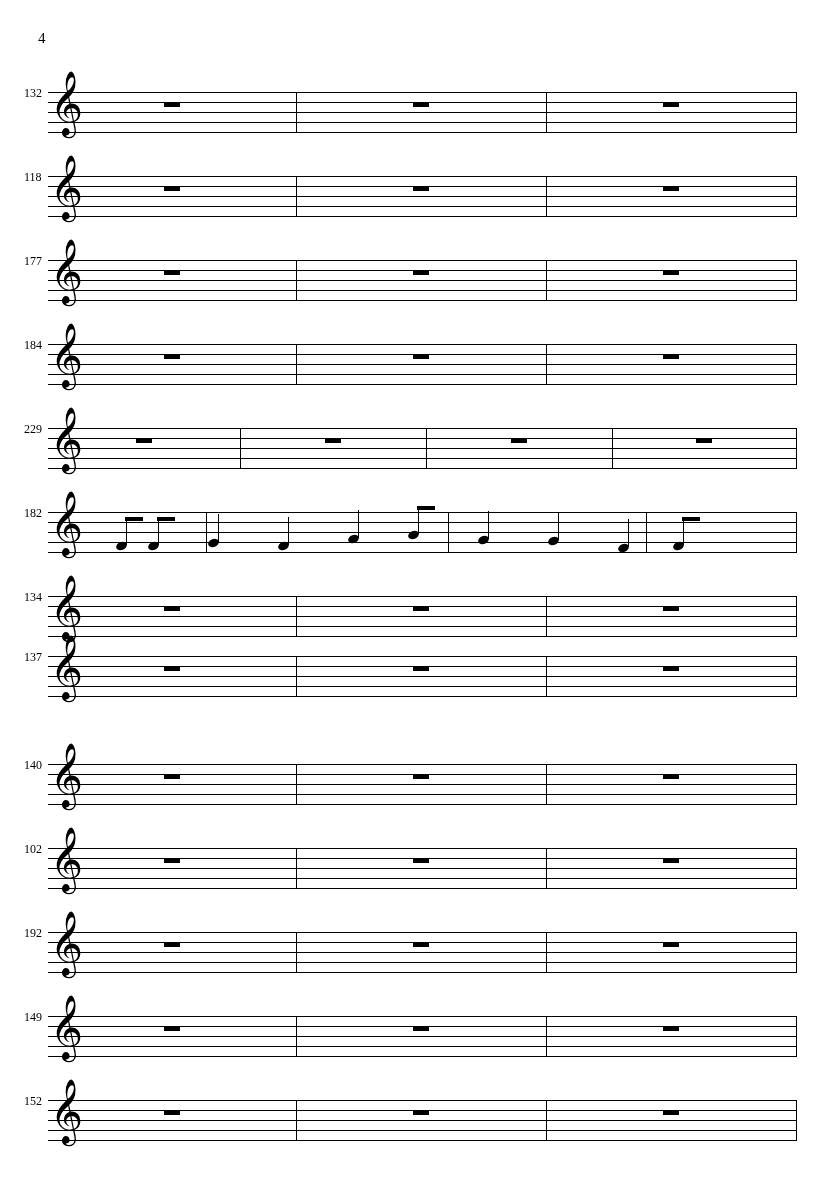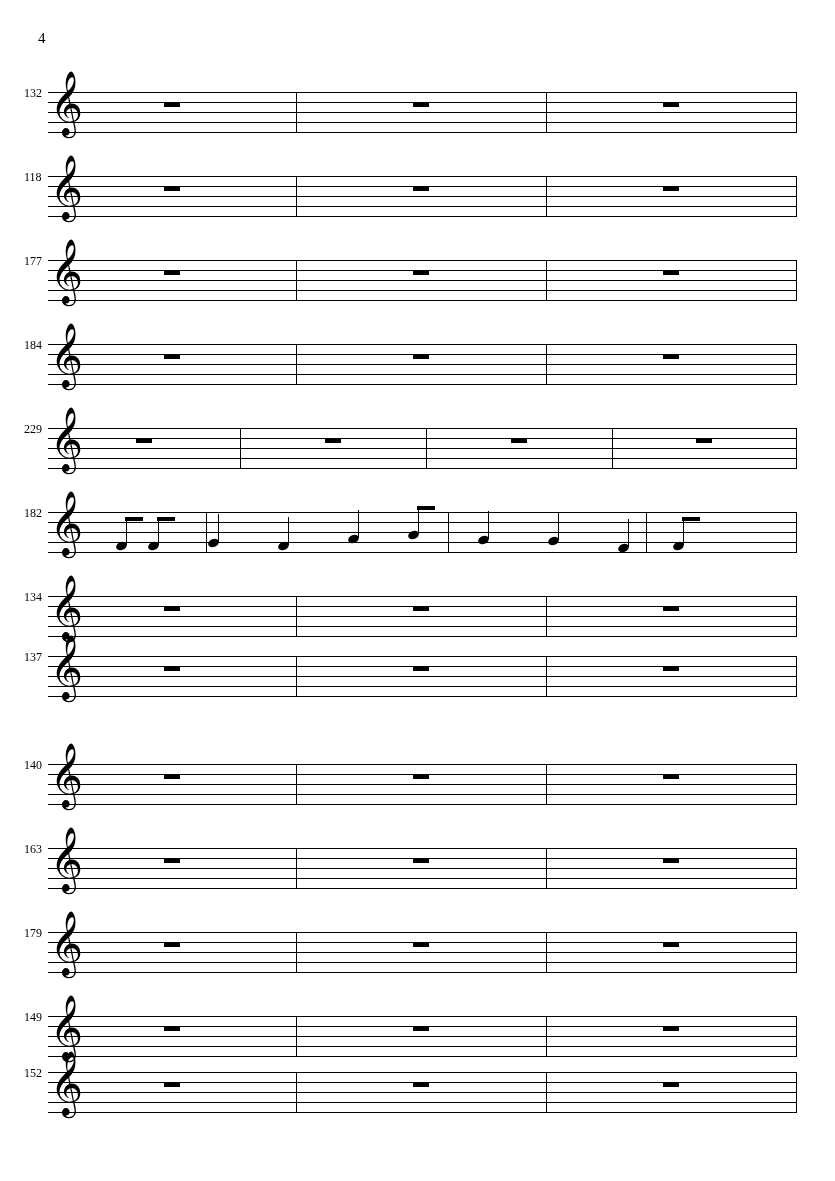--- a/index.html
+++ b/index.html
@@ -312,38 +312,38 @@
         </div>
         <div class="clef">𝄞</div>
         <div class="barline" style="left: 248px;"></div>
         <div class="rest" style="left: 116px; top: 10px;"></div>
         <div class="barline" style="left: 498px;"></div>
         <div class="rest" style="left: 365px; top: 10px;"></div>
         <div class="barline end" style="left: 748px;"></div>
         <div class="rest" style="left: 615px; top: 10px;"></div>
       </div>
       <div class="system" style="top: 848px;">
-        <div class="measure-label">163</div>
+        <div class="measure-label">102</div>
         <div class="staff">
           <div class="line l0"></div>
           <div class="line l1"></div>
           <div class="line l2"></div>
           <div class="line l3"></div>
           <div class="line l4"></div>
         </div>
         <div class="clef">𝄞</div>
         <div class="barline" style="left: 248px;"></div>
         <div class="rest" style="left: 116px; top: 10px;"></div>
         <div class="barline" style="left: 498px;"></div>
         <div class="rest" style="left: 365px; top: 10px;"></div>
         <div class="barline end" style="left: 748px;"></div>
         <div class="rest" style="left: 615px; top: 10px;"></div>
       </div>
       <div class="system" style="top: 932px;">
-        <div class="measure-label">179</div>
+        <div class="measure-label">192</div>
         <div class="staff">
           <div class="line l0"></div>
           <div class="line l1"></div>
           <div class="line l2"></div>
           <div class="line l3"></div>
           <div class="line l4"></div>
         </div>
         <div class="clef">𝄞</div>
         <div class="barline" style="left: 248px;"></div>
         <div class="rest" style="left: 116px; top: 10px;"></div>
@@ -362,21 +362,21 @@
           <div class="line l4"></div>
         </div>
         <div class="clef">𝄞</div>
         <div class="barline" style="left: 248px;"></div>
         <div class="rest" style="left: 116px; top: 10px;"></div>
         <div class="barline" style="left: 498px;"></div>
         <div class="rest" style="left: 365px; top: 10px;"></div>
         <div class="barline end" style="left: 748px;"></div>
         <div class="rest" style="left: 615px; top: 10px;"></div>
       </div>
-      <div class="system" style="top: 1072px; text-decoration: underline;">
+      <div class="system" style="top: 1100px; text-decoration: underline;">
         <div class="measure-label">152</div>
         <div class="staff">
           <div class="line l0"></div>
           <div class="line l1"></div>
           <div class="line l2"></div>
           <div class="line l3"></div>
           <div class="line l4"></div>
         </div>
         <div class="clef">𝄞</div>
         <div class="barline" style="left: 248px;"></div>

